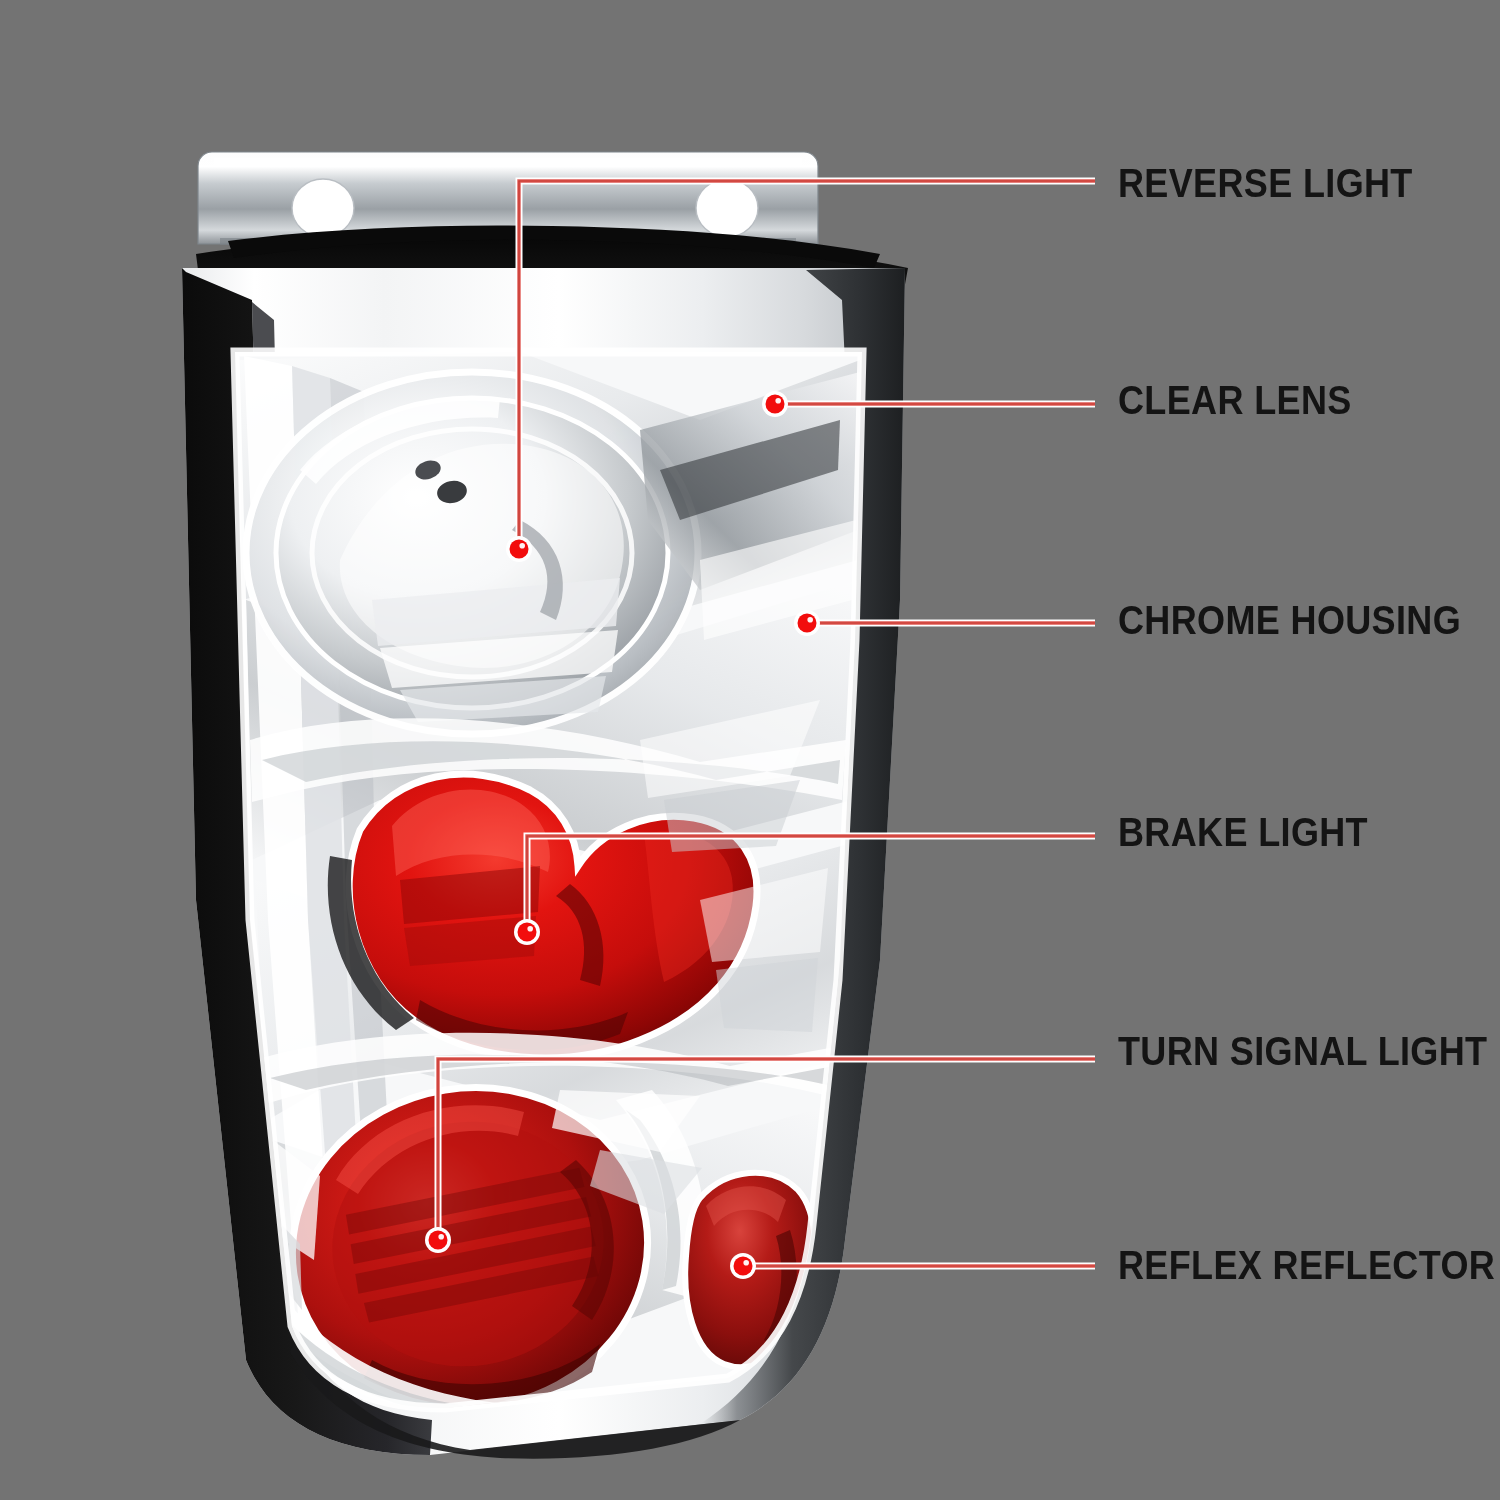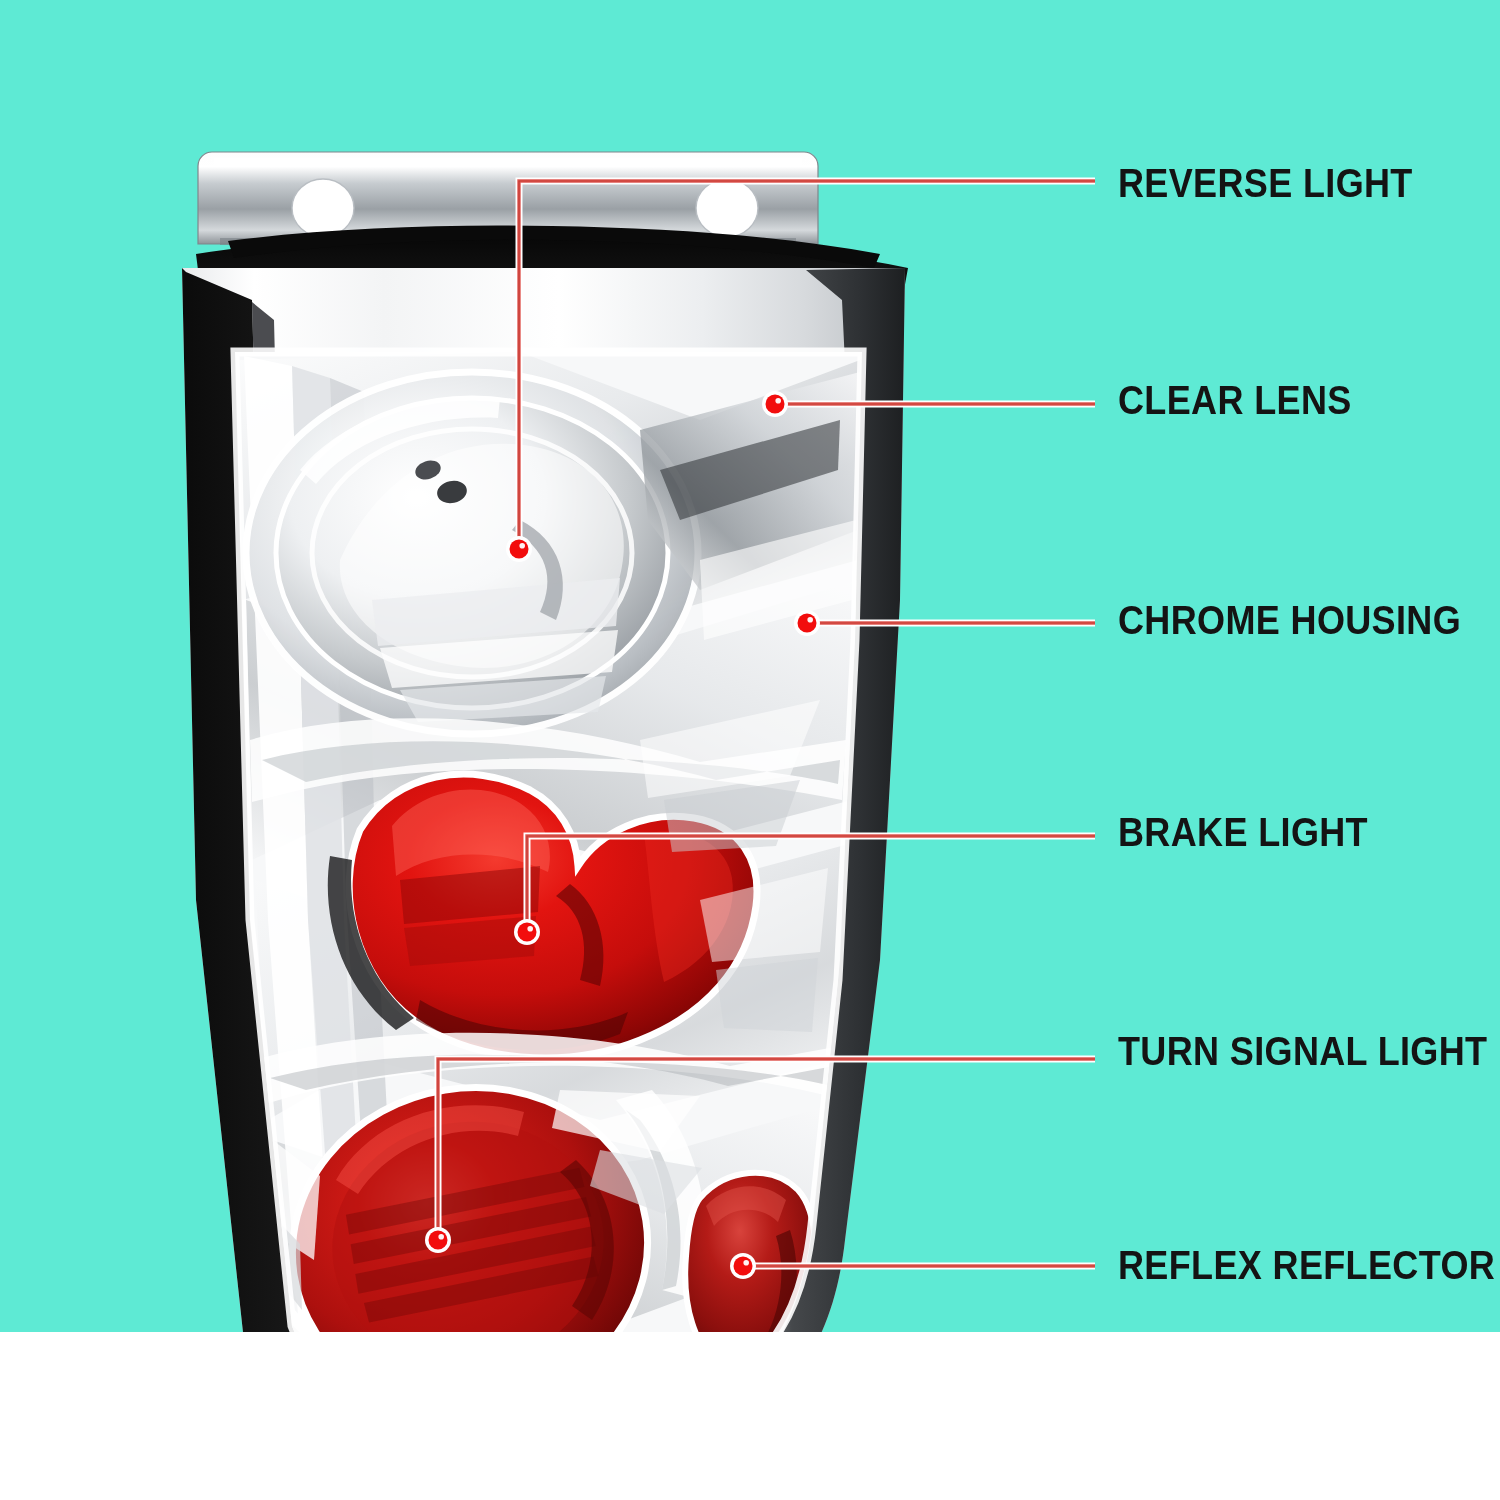--- a/index.html
+++ b/index.html
@@ -6,22 +6,22 @@
     margin: 0;
     padding: 0;
     background: #ffffff;
   }
   body {
     font-family: "Liberation Sans", sans-serif;
   }
   #stage {
     position: relative;
     width: 1500px;
-    height: 1332px;
-    background: #5eead4;
+    height: 1500px;
+    background: #737373;
     overflow: hidden;
   }
 
   
   #product {
     position: absolute;
     left: 0; top: 0;
     width: 1500px; height: 1500px;
   }
 

